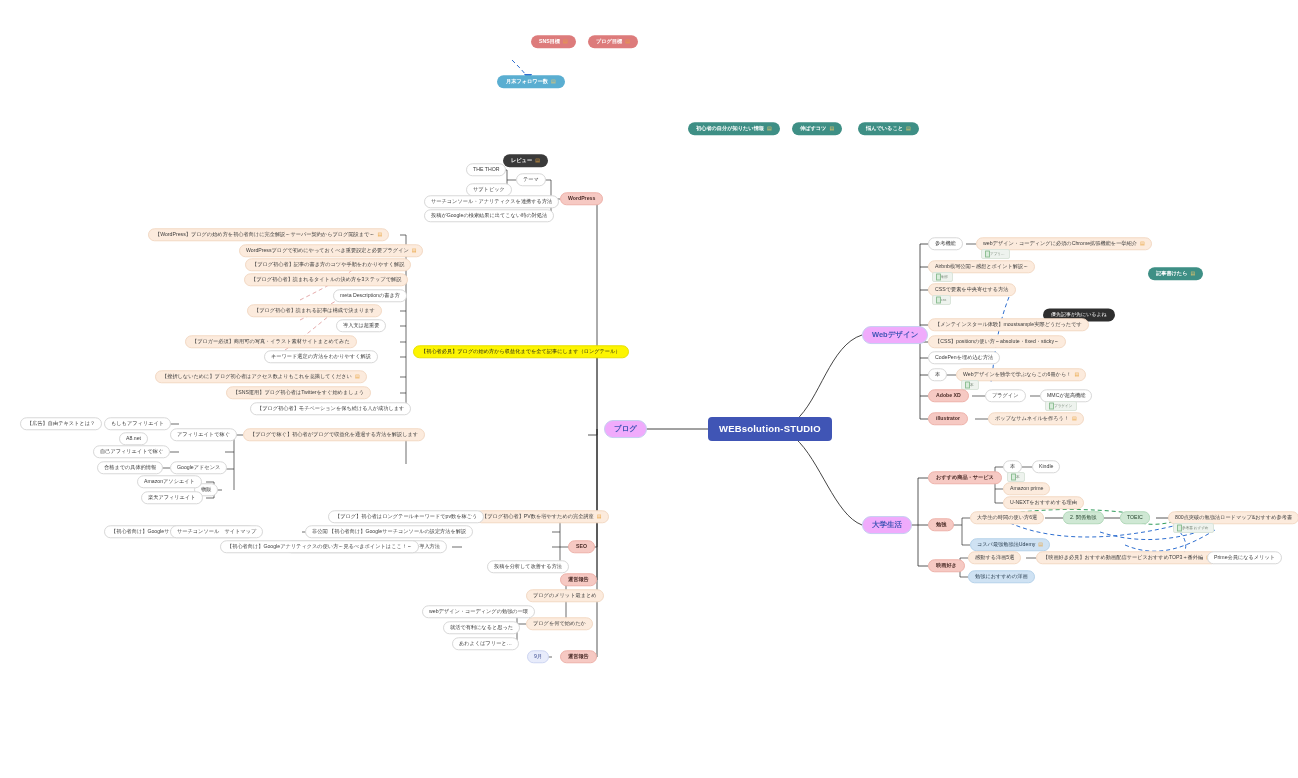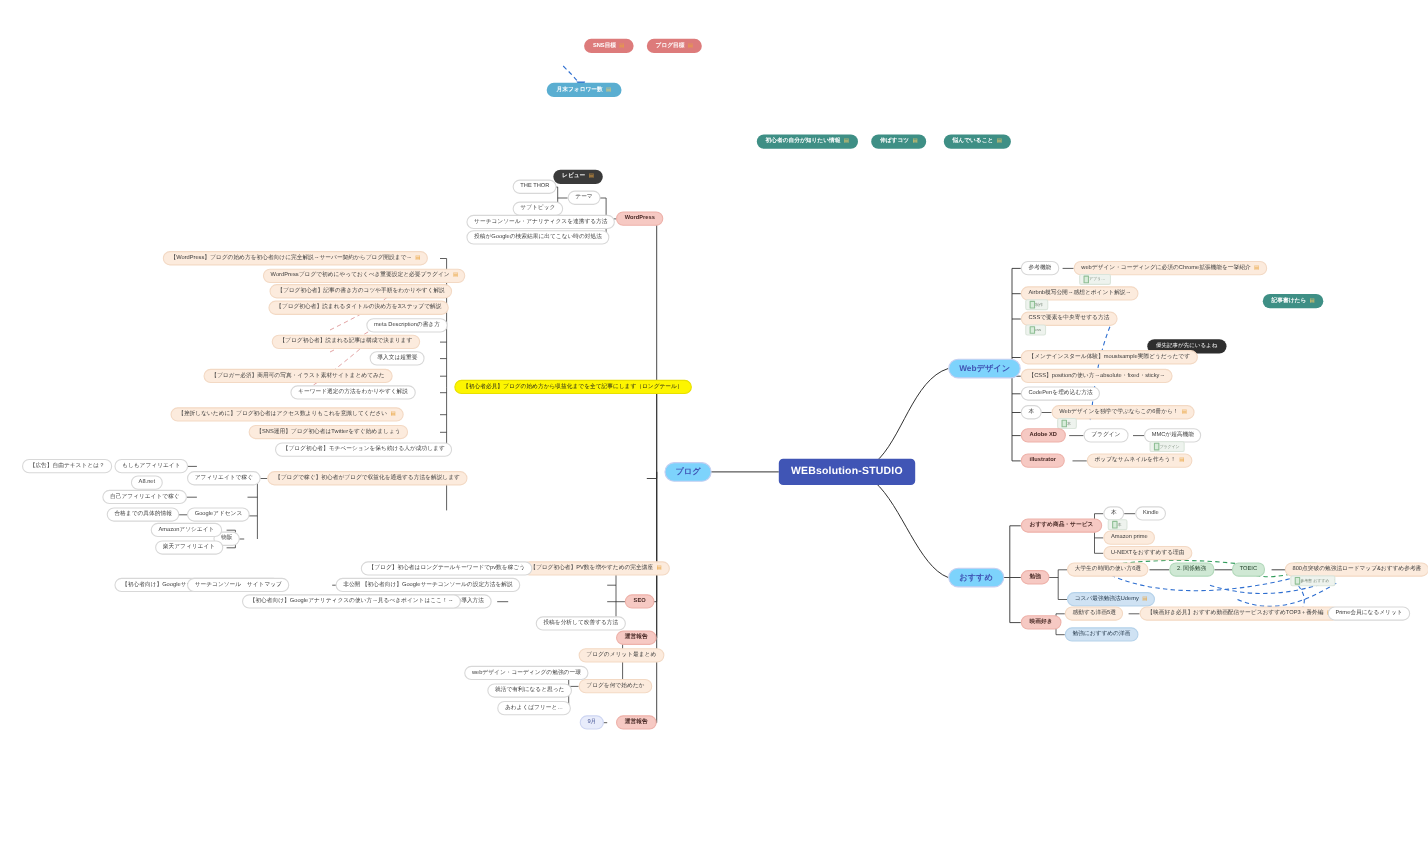--- a/index.html
+++ b/index.html
@@ -23,21 +23,21 @@
   .node .txt{display:inline-block;}
   .node .mk{display:inline-block;margin-left:3px;}
 
   
   .central{
     background:#4055b5;color:#ffffff;border-radius:4px;
     font-size:9.5px;font-weight:bold;letter-spacing:.2px;
     padding:7px 11px;
   }
   .main{
-    background:#7dd3fc;color:#4055b5;border:1px solid #c6cff1;
+    background:#f0abfc;color:#4055b5;border:1px solid #c6cff1;
     border-radius:11px;font-size:7.5px;font-weight:bold;
     padding:4px 9px;
   }
   .pill-peach{
     background:#fcebdd;border:1px solid #f3d9c4;color:#3b3b3b;
     border-radius:9px;font-size:5.2px;padding:3px 6px;
   }
   .pill-white{
     background:#ffffff;border:1px solid #d8d8d8;color:#3b3b3b;
     border-radius:9px;font-size:5.2px;padding:3px 6px;
@@ -297,21 +297,21 @@
     <span class="txt">WEBsolution-STUDIO</span>
   </div>
 
   <div class="node main" style="left:604px;top:429px;">
     <span class="txt">ブログ</span>
   </div>
   <div class="node main" style="left:862px;top:335px;">
     <span class="txt">Webデザイン</span>
   </div>
   <div class="node main" style="left:862px;top:525px;">
-    <span class="txt">おすすめ</span>
+    <span class="txt">大学生活</span>
   </div>
 
   <div class="node chip-red" style="left:531px;top:42px;">
     <span class="txt">SNS目標</span>
     <span class="mk mk-img">▤</span>
   </div>
   <div class="node chip-red" style="left:588px;top:42px;">
     <span class="txt">ブログ目標</span>
     <span class="mk mk-img">▤</span>
   </div>

